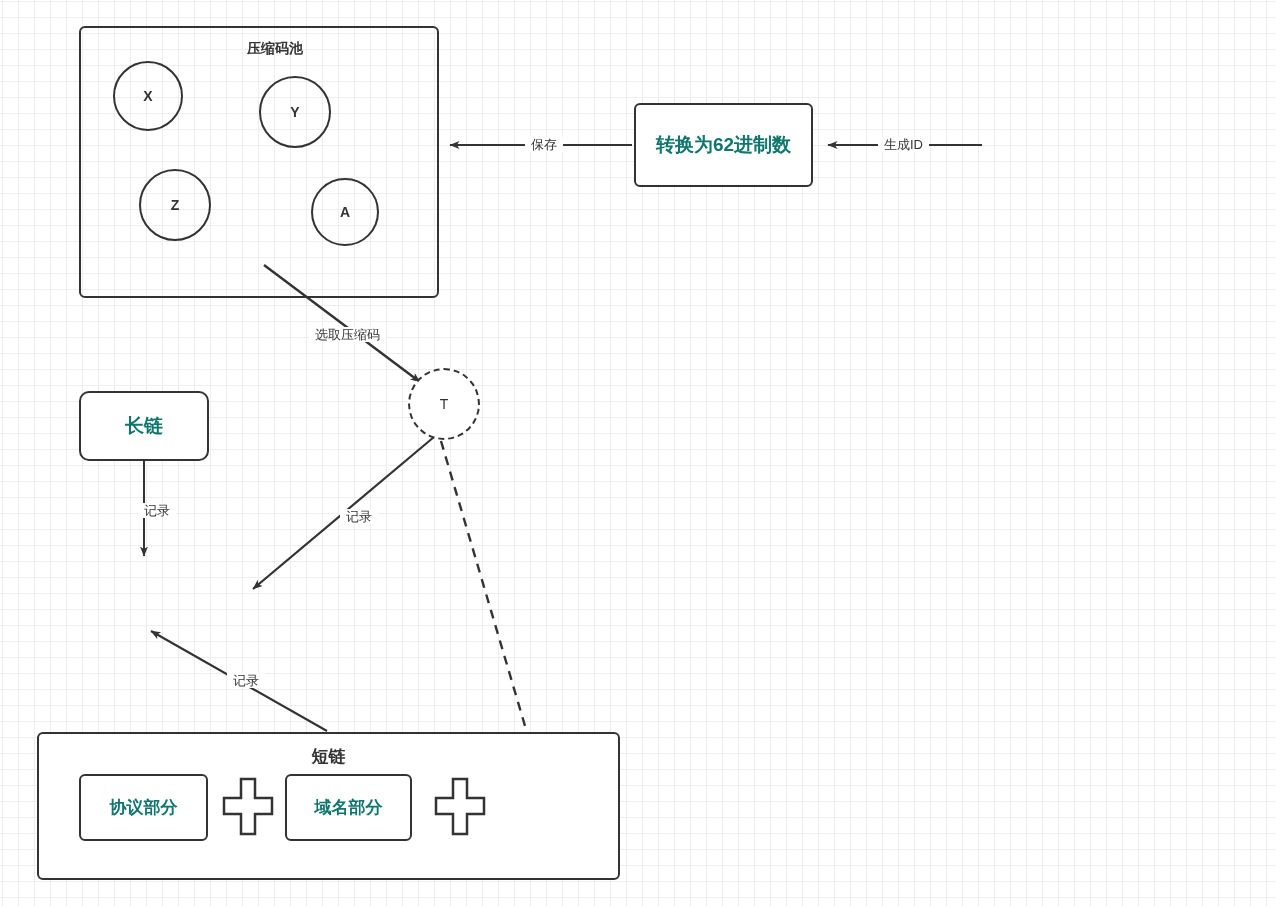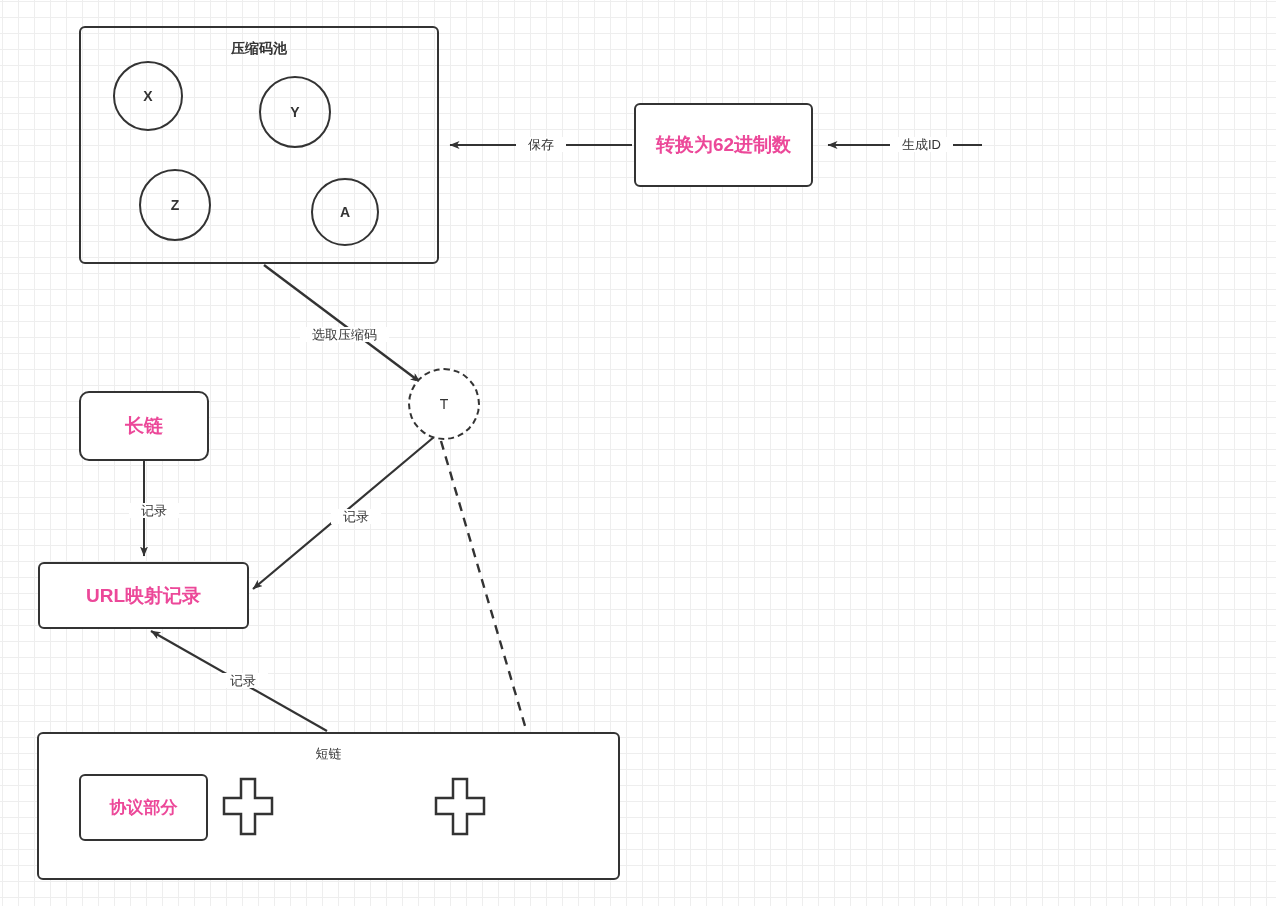--- a/index.html
+++ b/index.html
@@ -36,21 +36,21 @@
   }
   .node {
     position: absolute;
     box-sizing: border-box;
     border: 2.5px solid #333333;
     border-radius: 6px;
     background: #ffffff;
     display: flex;
     align-items: center;
     justify-content: center;
-    color: #ec4899;
+    color: #0f766e;
   }
   .node.bold-label {
     font-weight: bold;
   }
   .circle {
     position: absolute;
     box-sizing: border-box;
     border: 2px solid #333333;
     border-radius: 50%;
     background: transparent;
@@ -75,23 +75,24 @@
     box-sizing: border-box;
     border: 2.5px solid #333333;
     border-radius: 6px;
     background: transparent;
   }
   .edge-label {
     position: absolute;
     background: #ffffff;
     color: #333333;
     font-size: 13px;
-    padding: 0 12px;
+    padding: 0 6px;
     white-space: nowrap;
     line-height: 15px;
+    margin-left: 9px;
   }
   .plus {
     position: absolute;
   }
 </style>
 </head>
 <body>
 
 <div id="canvas">
 
@@ -110,21 +111,21 @@
 
     <line x1="144" y1="461" x2="144" y2="556" stroke="#333333" stroke-width="2" marker-end="url(#arrow)"></line>
 
     <line x1="434" y1="437" x2="253" y2="589" stroke="#333333" stroke-width="2.2" marker-end="url(#arrow)"></line>
 
     <line x1="327" y1="731" x2="151" y2="631" stroke="#333333" stroke-width="2.2" marker-end="url(#arrow)"></line>
 
     <path d="M 441,441 L 538,770" stroke="#333333" stroke-width="2.4" fill="none" stroke-dasharray="9,7" marker-end="url(#arrow)"></path>
   </svg>
 
-  <div class="pool-box" style="left:79px; top:26px; width:360px; height:238px;">
+  <div class="pool-box" style="left:79px; top:26px; width:360px; height:272px;padding-left:16px;">
     <div class="container-title" style="top:12px; font-size:14px; font-weight:bold;">压缩码池</div>
   </div>
 
   <div class="circle" style="left:113px; top:61px; width:70px; height:70px; font-size:14px;">
     <span>X</span>
   </div>
   <div class="circle" style="left:259px; top:76px; width:72px; height:72px; font-size:14px;">
     <span>Y</span>
   </div>
   <div class="circle" style="left:139px; top:169px; width:72px; height:72px; font-size:14px;">
@@ -136,49 +137,49 @@
 
   <div class="node bold-label" style="left:634px; top:103px; width:179px; height:84px; font-size:19px;">
     <span>转换为62进制数</span>
   </div>
 
 
   <div class="node bold-label" style="left:79px; top:391px; width:130px; height:70px; font-size:19px;border-radius:10px;">
     <span>长链</span>
   </div>
 
-  <div class="node bold-label" style="left:38px; top:562px; width:211px; height:67px; font-size:19px;">
-    <span>URL映射记录</span>
-  </div>
 
   <div class="circle dashed" style="left:408px; top:368px; width:72px; height:72px; font-size:14px; font-weight:normal; background:#ffffff;">
     <span>T</span>
   </div>
 
   <div class="pool-box" style="left:37px; top:732px; width:583px; height:148px; background:#ffffff;">
-    <div class="container-title" style="top:11px; font-size:13px; font-weight:normal;">短链</div>
+    <div class="container-title" style="top:11px; font-size:17px; font-weight:bold;">短链</div>
   </div>
 
   <div class="node bold-label" style="left:79px; top:774px; width:129px; height:67px; font-size:17px;align-items:center;">
     <span>协议部分</span>
   </div>
 
   <svg class="plus" style="left:222px; top:777px;" width="52" height="60" viewBox="0 0 52 60">
     <path d="M19,2 L33,2 L33,21 L50,21 L50,37 L33,37 L33,57 L19,57 L19,37 L2,37 L2,21 L19,21 Z" fill="#ffffff" stroke="#333333" stroke-width="2.5" stroke-linejoin="miter"></path>
   </svg>
 
+  <div class="node bold-label" style="left:285px; top:774px; width:127px; height:67px; font-size:17px;">
+    <span>域名部分</span>
+  </div>
 
   <svg class="plus" style="left:434px; top:777px;" width="52" height="60" viewBox="0 0 52 60">
     <path d="M19,2 L33,2 L33,21 L50,21 L50,37 L33,37 L33,57 L19,57 L19,37 L2,37 L2,21 L19,21 Z" fill="#ffffff" stroke="#333333" stroke-width="2.5" stroke-linejoin="miter"></path>
   </svg>
 
 
   <div class="edge-label" style="left:516px; top:137px;">保存</div>
 
-  <div class="edge-label" style="left:890px; top:137px;">生成ID</div>
+  <div class="edge-label" style="left:869px; top:137px;">生成ID</div>
 
   <div class="edge-label" style="left:300px; top:327px;">选取压缩码</div>
 
   <div class="edge-label" style="left:129px; top:503px;">记录</div>
 
   <div class="edge-label" style="left:331px; top:509px;">记录</div>
 
   <div class="edge-label" style="left:218px; top:673px;">记录</div>
 
 </div>

